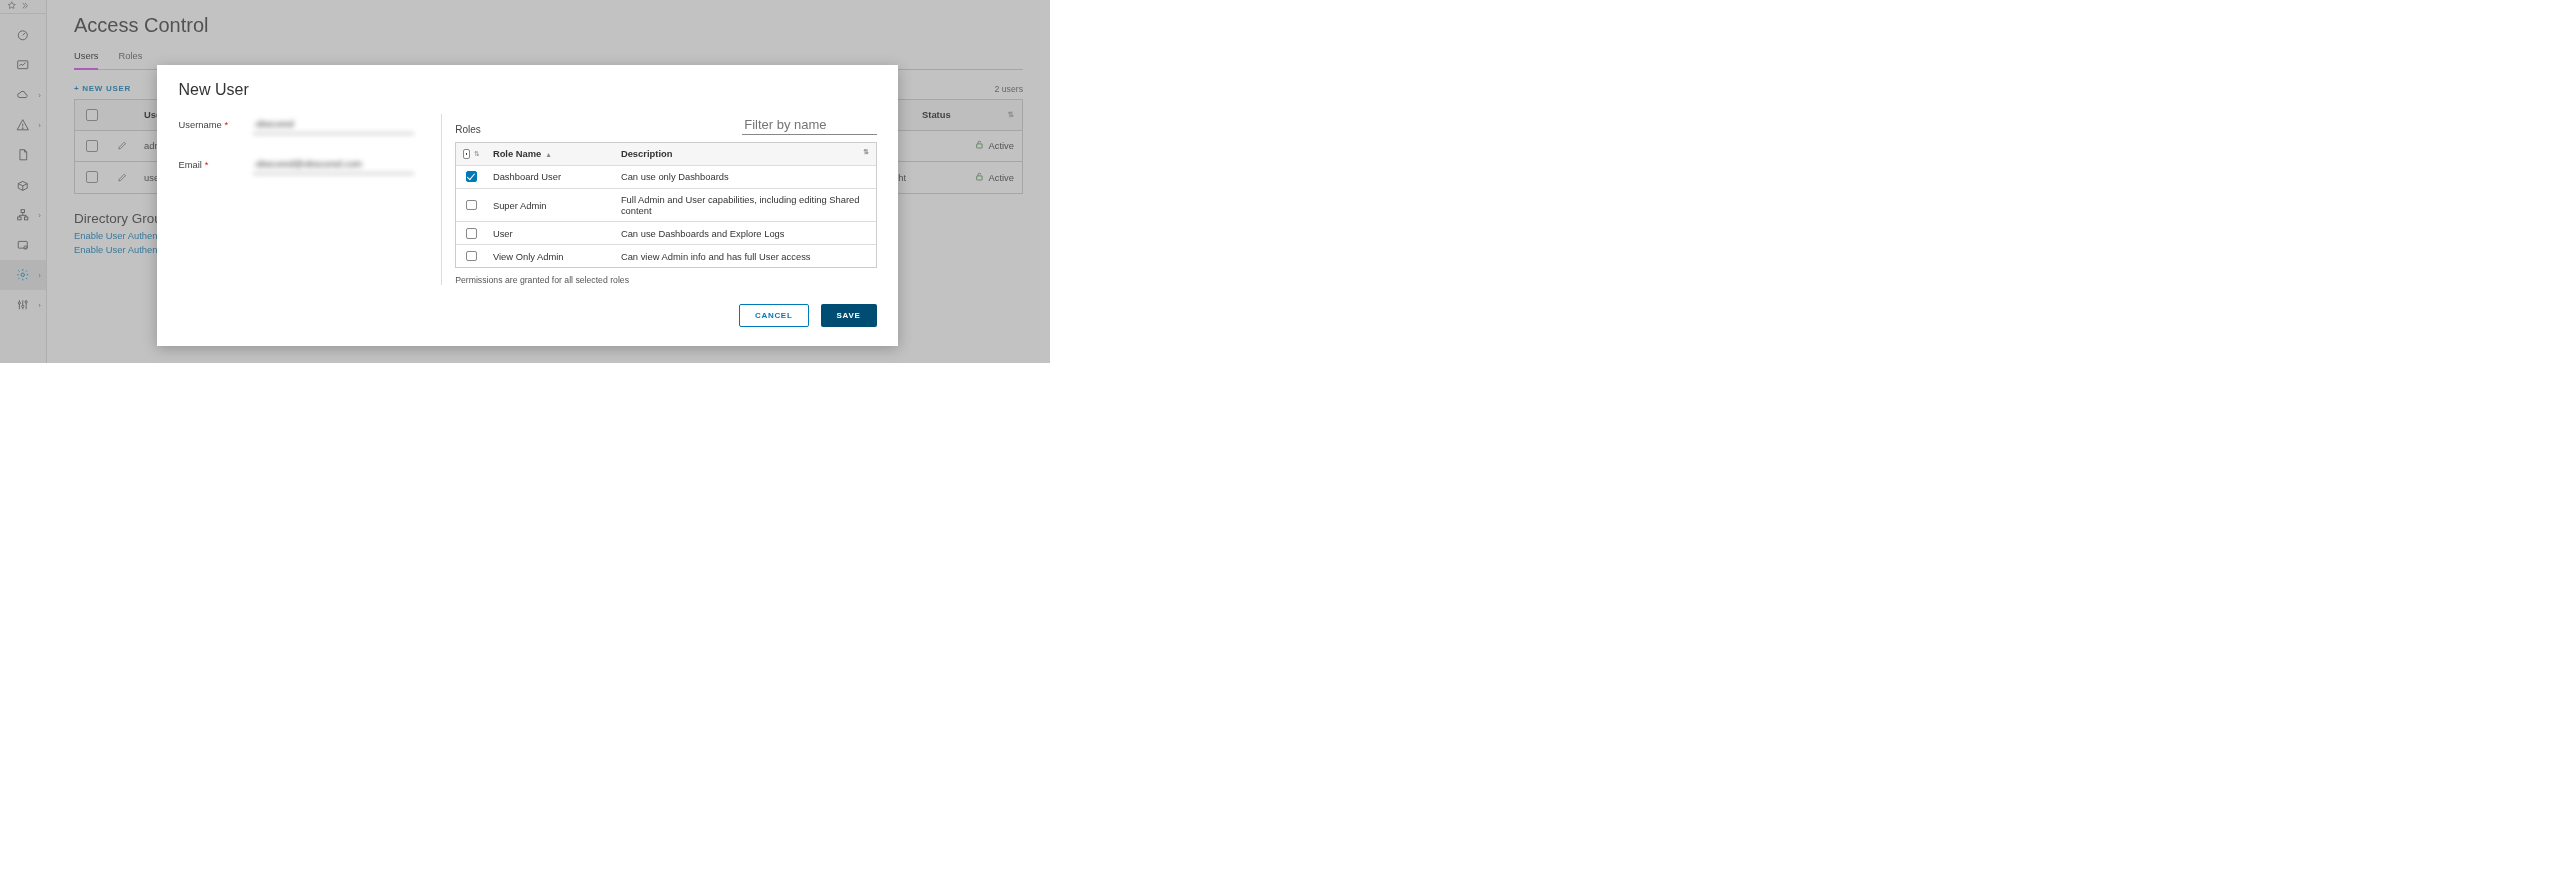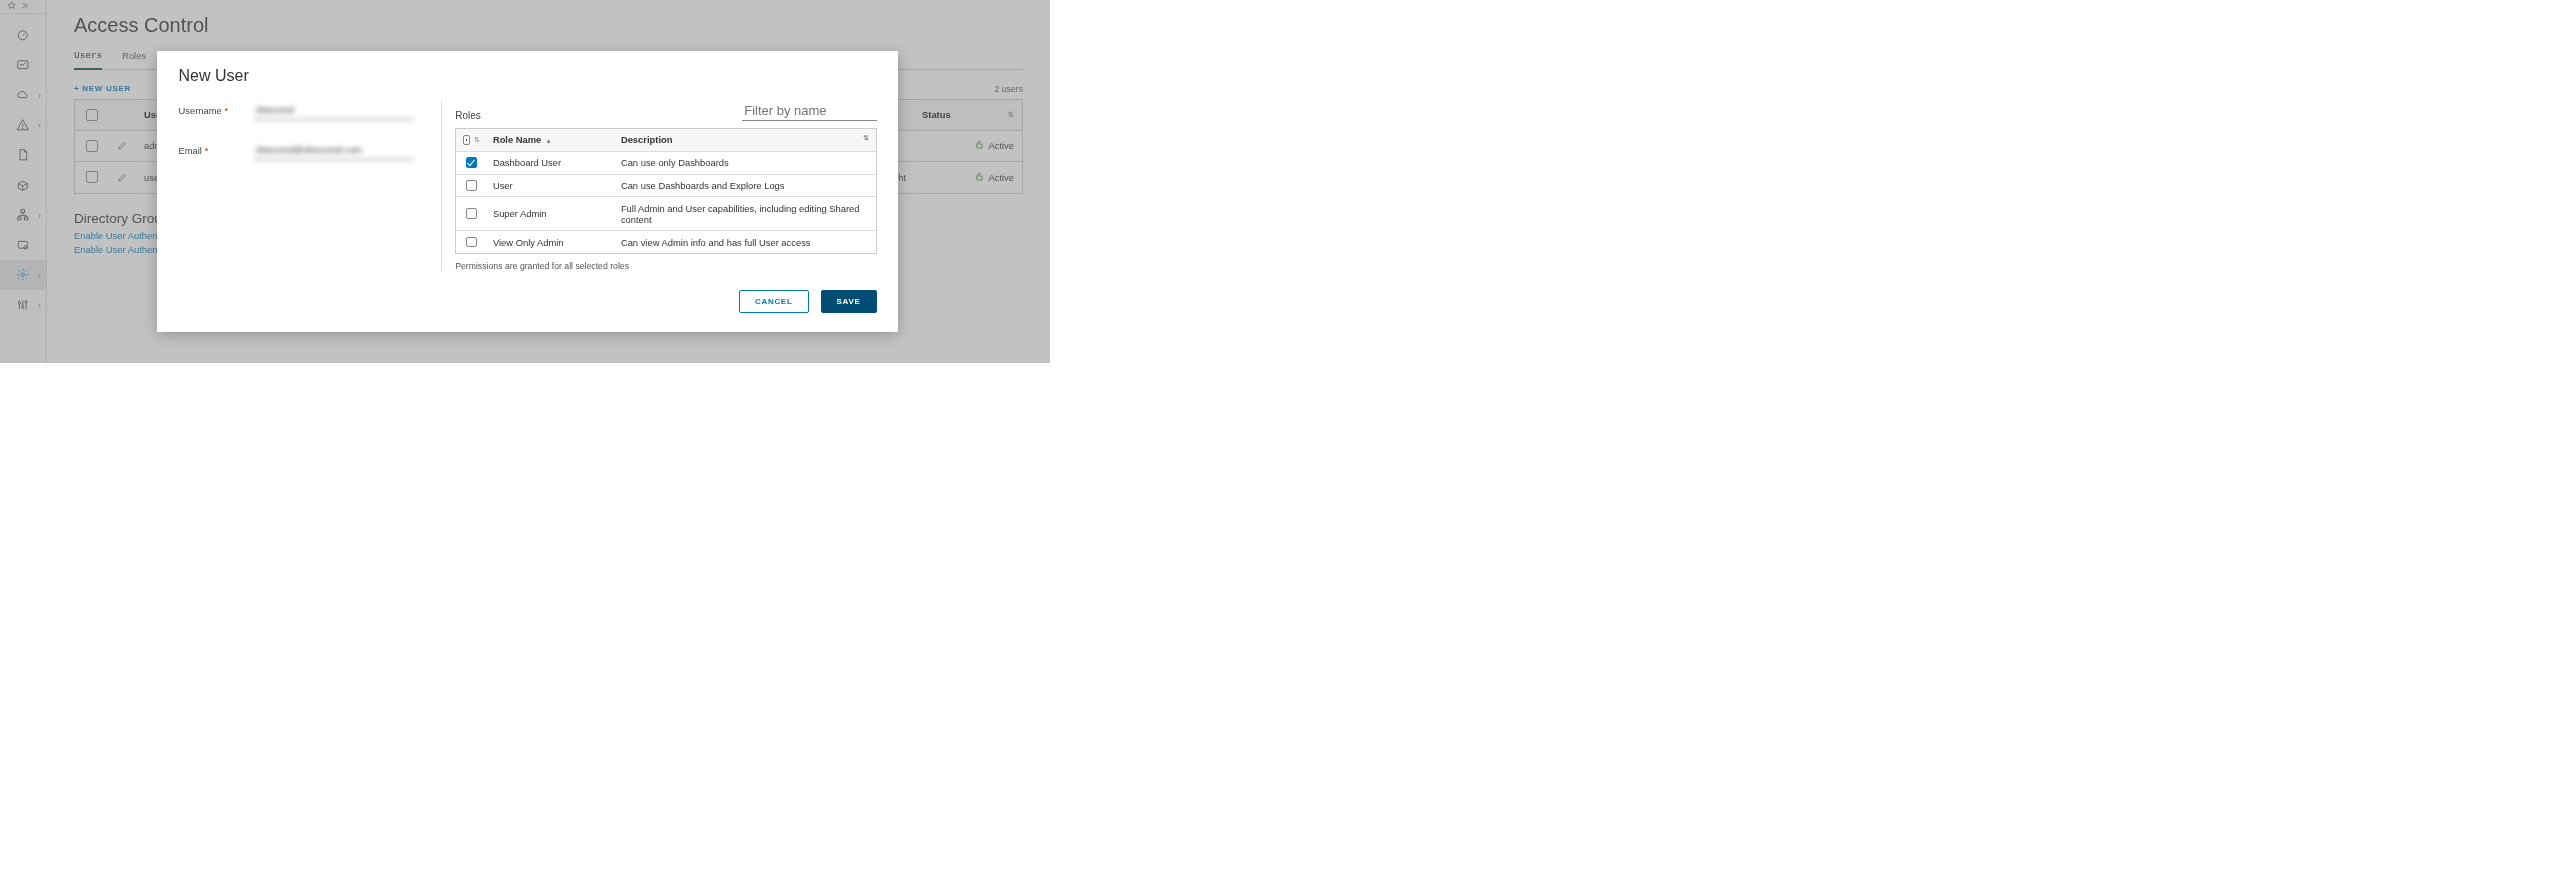--- a/index.html
+++ b/index.html
@@ -76,23 +76,22 @@
     margin-bottom:13.5px;
   }
   .tab {
     padding-bottom:6.7px;
     color:#555;
     cursor:pointer;
   }
   .tab.active {
     color:#111;
     font-weight:500;
-    border-bottom:2px solid #14532d;
+    border-bottom:2px solid #d946ef;
     margin-bottom:-0.7px;
-    font-family:Liberation Mono, monospace;
   }
   .toolbar {
     display:flex;
     align-items:center;
     justify-content:space-between;
     margin-bottom:5.4px;
   }
   .new-user-btn {
     color:#0079b8;
     font-weight:600;
@@ -145,21 +144,21 @@
   .link-line { color:#0079b8; margin:2.7px 0; cursor:pointer; }
   
   .overlay {
     position:absolute;
     inset:0;
     background:rgba(120,120,120,0.45);
   }
   .modal {
     position:absolute;
     left:157px;
-    top:51px;
+    top:65px;
     width:741px;
     background:#fff;
     padding:16px 21.5px 19px 21.5px;
     box-shadow:0 2.7px 13.5px rgba(0,0,0,0.25);
   }
   .modal-title {
     font-size:16px;
     font-weight:300;
     margin-bottom:15px;
   }
@@ -487,29 +486,29 @@
           <div class="rt-cell check">
               <div class="checkbox small checked"></div>
             </div>
           <div class="rt-cell name">Dashboard User</div>
           <div class="rt-cell desc">Can use only Dashboards</div>
         </div>
         <div class="rt-row">
           <div class="rt-cell check">
               <div class="checkbox small"></div>
             </div>
-          <div class="rt-cell name">User</div>
-          <div class="rt-cell desc">Can use Dashboards and Explore Logs</div>
+          <div class="rt-cell name">Super Admin</div>
+          <div class="rt-cell desc">Full Admin and User capabilities, including editing Shared content</div>
         </div>
         <div class="rt-row">
           <div class="rt-cell check">
               <div class="checkbox small"></div>
             </div>
-          <div class="rt-cell name">Super Admin</div>
-          <div class="rt-cell desc">Full Admin and User capabilities, including editing Shared content</div>
+          <div class="rt-cell name">User</div>
+          <div class="rt-cell desc">Can use Dashboards and Explore Logs</div>
         </div>
         <div class="rt-row">
           <div class="rt-cell check">
               <div class="checkbox small"></div>
             </div>
           <div class="rt-cell name">View Only Admin</div>
           <div class="rt-cell desc">Can view Admin info and has full User access</div>
         </div>
       </div>
       <div class="note-line">Permissions are granted for all selected roles</div>

